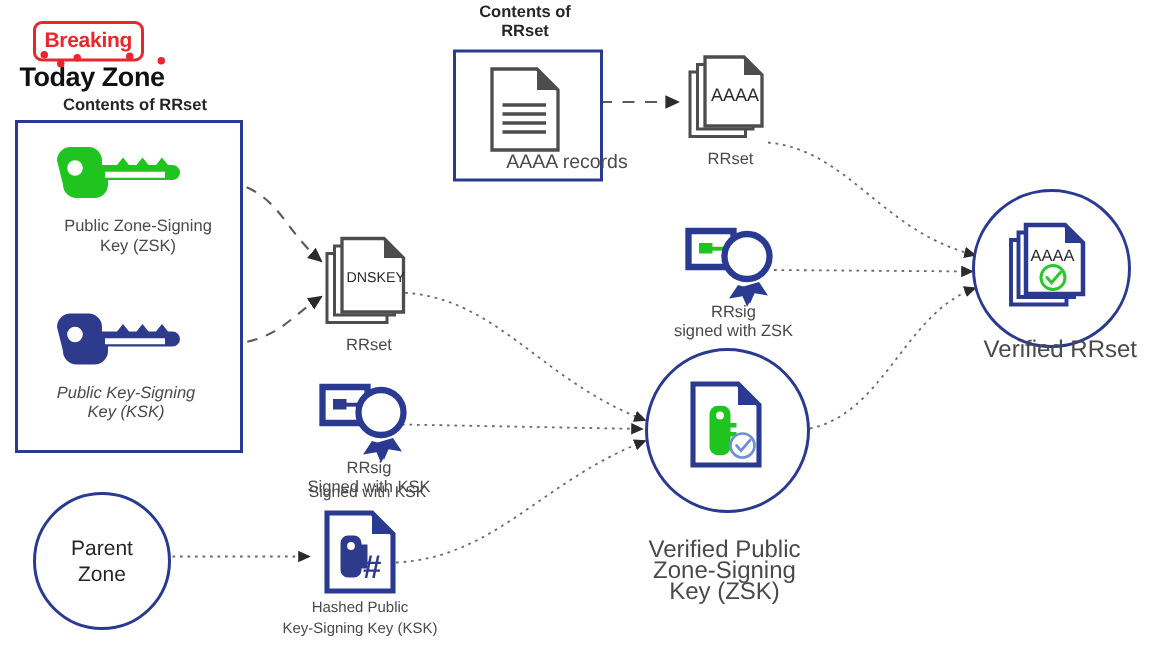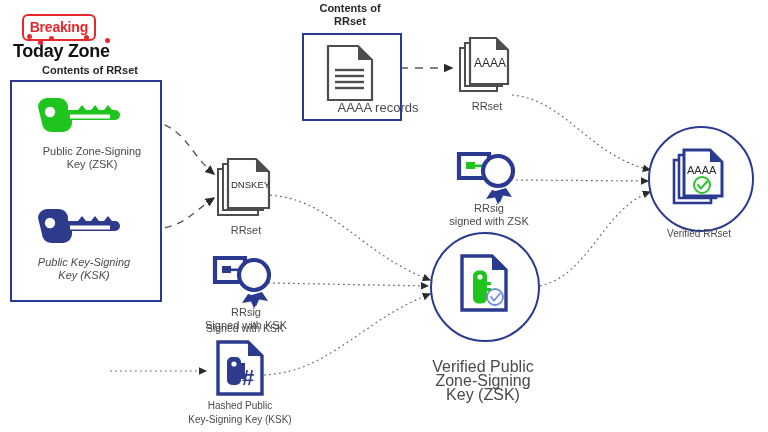--- a/index.html
+++ b/index.html
@@ -176,20 +176,24 @@
     <path d="M3,6 h30 v24 h-30 z" fill="none" stroke="#2b3a91" stroke-width="4.2"></path>
     <rect x="10" y="14" width="9" height="7" fill="#1fc41f"></rect>
     <rect x="18" y="16.5" width="14" height="2.6" fill="#1fc41f"></rect>
     <path d="M36,42 l-6,9 9,-1.5 3,7 6,-11 z" fill="#2b3a91"></path>
     <path d="M50,40 l6,9 -9,-1.5 -3,7 -6,-11 z" fill="#2b3a91"></path>
     <circle cx="42" cy="23" r="15" fill="#ffffff" stroke="#2b3a91" stroke-width="4.2"></circle>
   </svg>
   <div class="lbl gray" style="left:434px;top:202px;width:110px;font-size:11px;line-height:13px;">RRsig
 signed with ZSK</div>
 
+  <div class="circ" style="left:22px;top:328px;width:88px;height:88px;">
+    <div class="circ-txt">Parent
+Zone</div>
+  </div>
 
   <div class="lbl gray" style="left:190px;top:322px;width:110px;font-size:10.5px;">Signed with KSK</div>
   <svg class="abs" style="left:216px;top:340px;" width="48" height="56" viewBox="0 0 48 56">
     <path d="M2,2 h30 l14,14 v38 h-44 z" fill="#ffffff" stroke="#2b3a91" stroke-width="3.4"></path>
     <path d="M32,2 l14,14 h-14 z" fill="#2b3a91"></path>
     <path d="M11,22 a5,5 0 0 1 5,-5 h4 a5,5 0 0 1 5,5 v1 h4 v16 h-4 v1 a5,5 0 0 1 -5,5 h-4 a5,5 0 0 1 -5,-5 z" fill="#2e3a8c"></path>
     <circle cx="18" cy="24" r="2.6" fill="#ffffff"></circle>
     <text x="26" y="45" font-family="Liberation Sans, sans-serif" font-size="22" font-weight="bold" fill="#2e3a8c">#</text>
   </svg>
   <div class="lbl gray" style="left:176px;top:399px;width:128px;font-size:10px;line-height:14px;">Hashed Public
@@ -213,15 +217,15 @@
   <div class="circ" style="left:648px;top:126px;width:102px;height:102px;"></div>
   <svg class="abs" style="left:672px;top:146px;" width="56" height="62" viewBox="0 0 56 62">
     <path d="M2,14 h26 l11,11 v32 h-37 z" fill="#ffffff" stroke="#2b3a91" stroke-width="2.6"></path>
     <path d="M7,9 h26 l11,11 v32 h-37 z" fill="#ffffff" stroke="#2b3a91" stroke-width="2.6"></path>
     <path d="M12,4 h26 l12,12 v34 h-38 z" fill="#ffffff" stroke="#2b3a91" stroke-width="3"></path>
     <path d="M38,4 l12,12 h-12 z" fill="#2b3a91"></path>
     <text x="15" y="28" font-family="Liberation Sans, sans-serif" font-size="11" fill="#2b2b2b">AAAA</text>
     <circle cx="30" cy="39" r="8" fill="#ffffff" stroke="#2fc32f" stroke-width="2"></circle>
     <path d="M26,39 l3,3.5 6,-7" fill="none" stroke="#2fc32f" stroke-width="2" stroke-linecap="round"></path>
   </svg>
-  <div class="lbl gray" style="left:640px;top:228px;width:118px;font-size:10px;">Verified RRset</div>
+  <div class="lbl gray" style="left:640px;top:228px;width:118px;font-size:16px;text-align:right;">Verified RRset</div>
 
 </div>
 
 </body></html>

